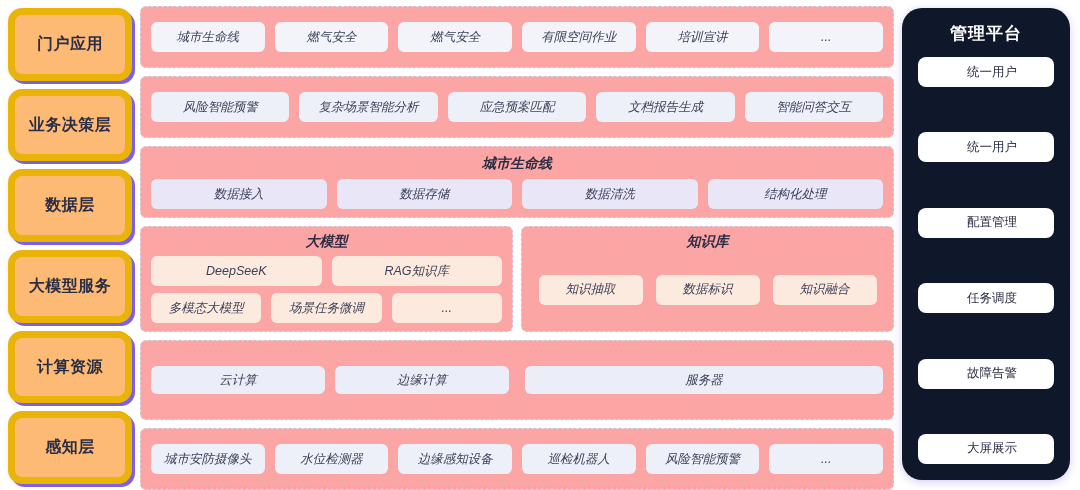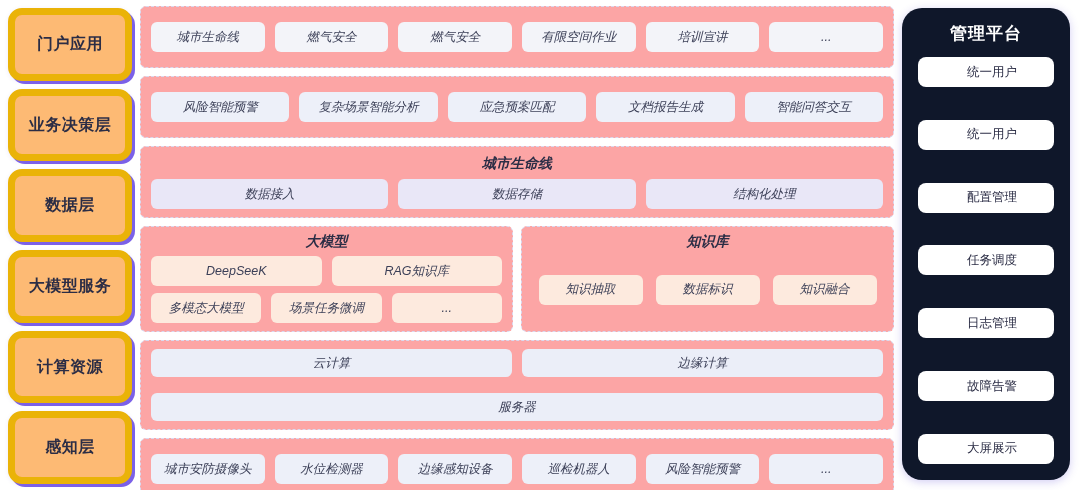--- a/index.html
+++ b/index.html
@@ -113,21 +113,21 @@
   .split .band-title { margin-bottom: 5px; }
   .split .chip-row + .chip-row { margin-top: 7px; text-align: right; }
   .kb-body {
     flex: 1 1 auto;
     display: flex;
     align-items: center;
   }
   .kb-body .chip-row { gap: 0; }
   .kb-body .chip { max-width: 104px; margin: 0 auto; }
 
-  .compute-rows { display: flex; flex-direction: column; gap: 16px; }
+  .compute-rows { display: flex; flex-direction: row; gap: 16px; }
   .compute-rows .chip { height: 28px; }
 
   
   .panel {
     flex: 0 0 168px;
     width: 168px;
     background: #0f172a;
     border-radius: 20px;
     margin: 2px 2px 4px 0;
     padding: 14px 16px 16px 16px;
@@ -235,20 +235,23 @@
     </div>
 
     <div class="band b-data">
       <div class="band-title">城市生命线</div>
       <div class="chip-row">
         <div class="chip lav">
             <span>数据接入</span>
           </div>
         <div class="chip lav">
             <span>数据存储</span>
+          </div>
+        <div class="chip lav">
+            <span>数据清洗</span>
           </div>
         <div class="chip lav">
             <span>结构化处理</span>
           </div>
       </div>
     </div>
 
     <div class="split">
       <div class="band">
         <div class="band-title">大模型</div>
@@ -342,23 +345,20 @@
       <div class="panel-item">
           <span>统一用户</span>
         </div>
       <div class="panel-item">
           <span>配置管理</span>
         </div>
       <div class="panel-item">
           <span>任务调度</span>
         </div>
       <div class="panel-item">
-          <span>日志管理</span>
-        </div>
-      <div class="panel-item">
           <span>故障告警</span>
         </div>
       <div class="panel-item">
           <span>大屏展示</span>
         </div>
     </div>
   </div>
 
 </div>
 

